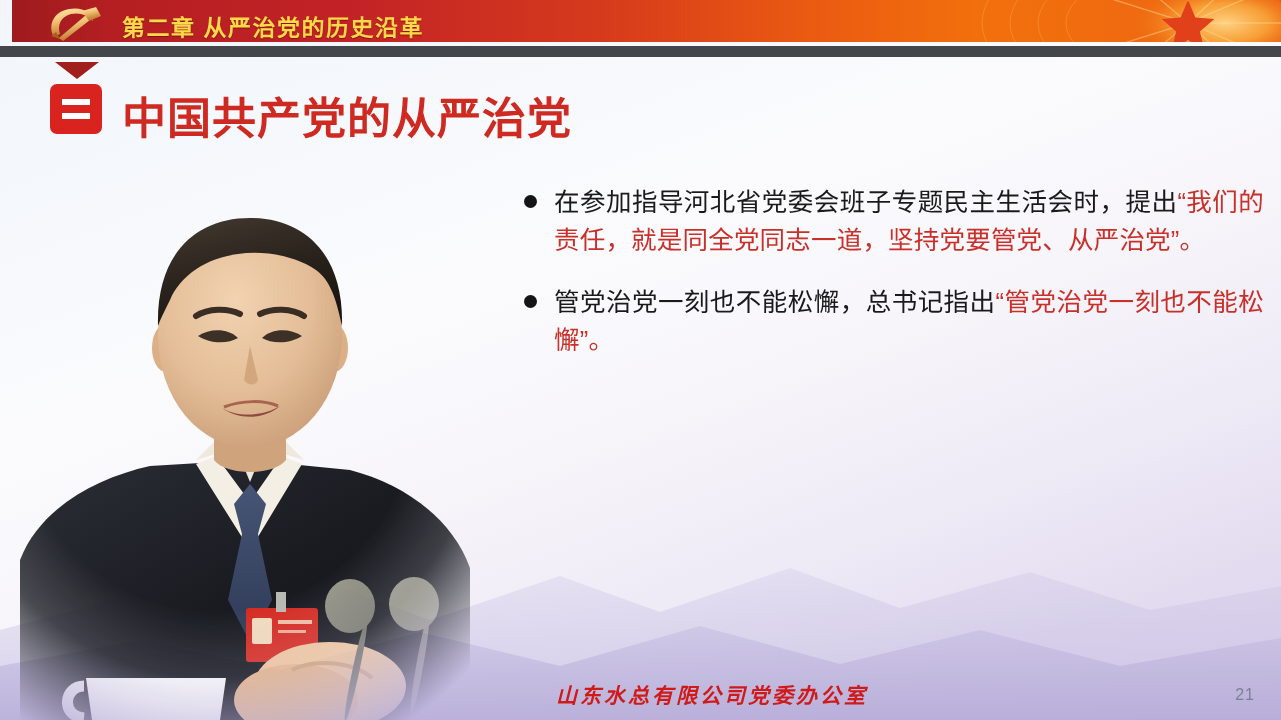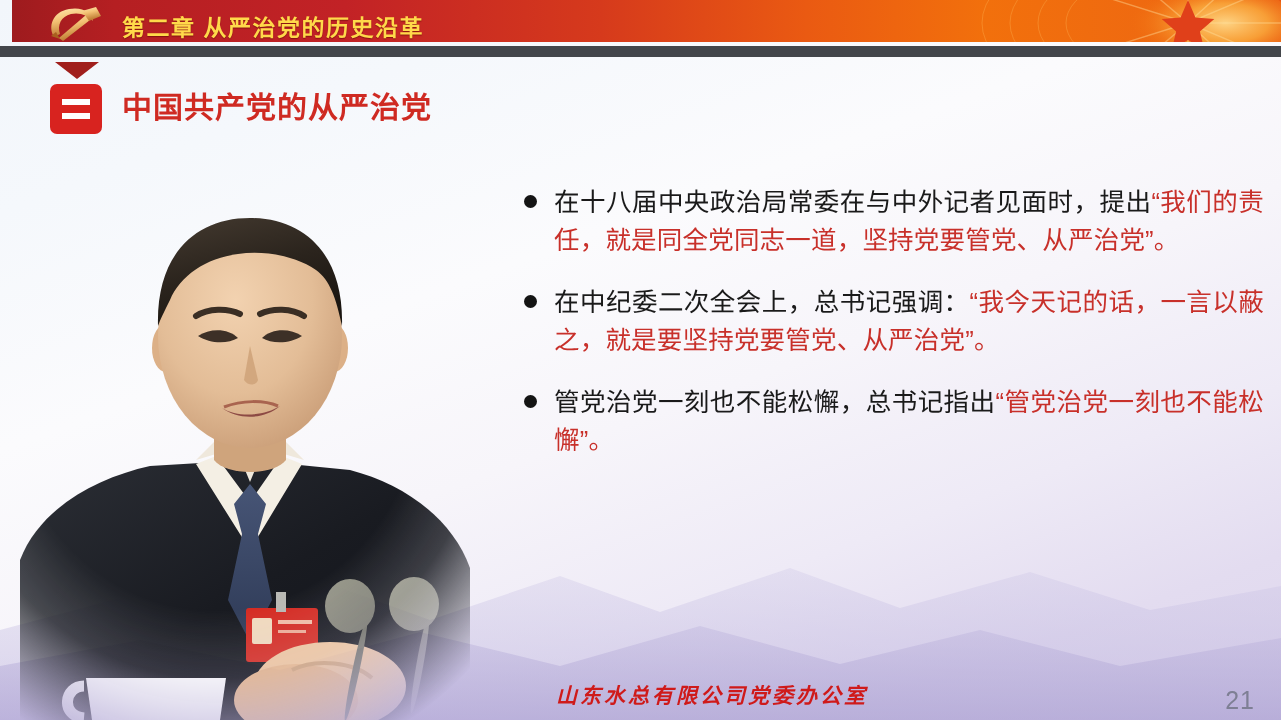--- a/index.html
+++ b/index.html
@@ -129,21 +129,21 @@
   }
   .sec-badge span.bar {
     display: block;
     width: 28px;
     height: 6px;
     background: #ffffff;
   }
   .sec-text {
     margin-left: 14px;
     margin-top: 21px;
-    font-size: 30px;
+    font-size: 44px;
     font-weight: bold;
     color: #cf2a22;
     letter-spacing: 1px;
     white-space: nowrap;
   }
 
   
   .photo {
     position: absolute;
     left: 0;
@@ -199,21 +199,21 @@
     font-style: italic;
     color: #cf1a1a;
     letter-spacing: 3px;
     white-space: nowrap;
     font-family: Liberation Sans, sans-serif;
   }
   .page-number {
     position: absolute;
     right: 26px;
     top: 686px;
-    font-size: 25px;
+    font-size: 16px;
     color: #7e7f94;
     letter-spacing: 1px;
   }
 </style>
 </head>
 <body>
 
 <div class="slide">
 
   <svg class="mountains" viewBox="0 0 1281 240" preserveAspectRatio="none">
@@ -371,27 +371,23 @@
       <ellipse cx="350" cy="476" rx="25" ry="27" fill="url(#micg)"></ellipse>
       <ellipse cx="420" cy="534" rx="3.5" ry="50" fill="#6f7065" transform="rotate(10 420 534)"></ellipse>
       <ellipse cx="414" cy="474" rx="25" ry="27" fill="url(#micg)"></ellipse>
     </g>
   </svg>
 
   <div class="bullets">
 
     <div class="bullet-item">
       <span class="bullet-dot"></span>
-      <div class="bullet-text"><span>在十八届中央政治局常委在与中外记者见面时，提出</span><span class="q">“我们的责任，就是同全党同志一道，坚持党要管党、从严治党”</span><span class="q">。</span></div>
+      <div class="bullet-text"><span>在参加指导河北省党委会班子专题民主生活会时，提出</span><span class="q">“我们的责任，就是同全党同志一道，坚持党要管党、从严治党”</span><span class="q">。</span></div>
     </div>
 
-    <div class="bullet-item">
-      <span class="bullet-dot"></span>
-      <div class="bullet-text"><span>在中纪委二次全会上，总书记强调：</span><span class="q">“我今天记的话，一言以蔽之，就是要坚持党要管党、从严治党”</span><span class="q">。</span></div>
-    </div>
 
     <div class="bullet-item">
       <span class="bullet-dot"></span>
       <div class="bullet-text"><span>管党治党一刻也不能松懈，总书记指出</span><span class="q">“管党治党一刻也不能松懈”</span><span class="q">。</span></div>
     </div>
 
 
   </div>
 
   <div class="footer-org">山东水总有限公司党委办公室</div>

